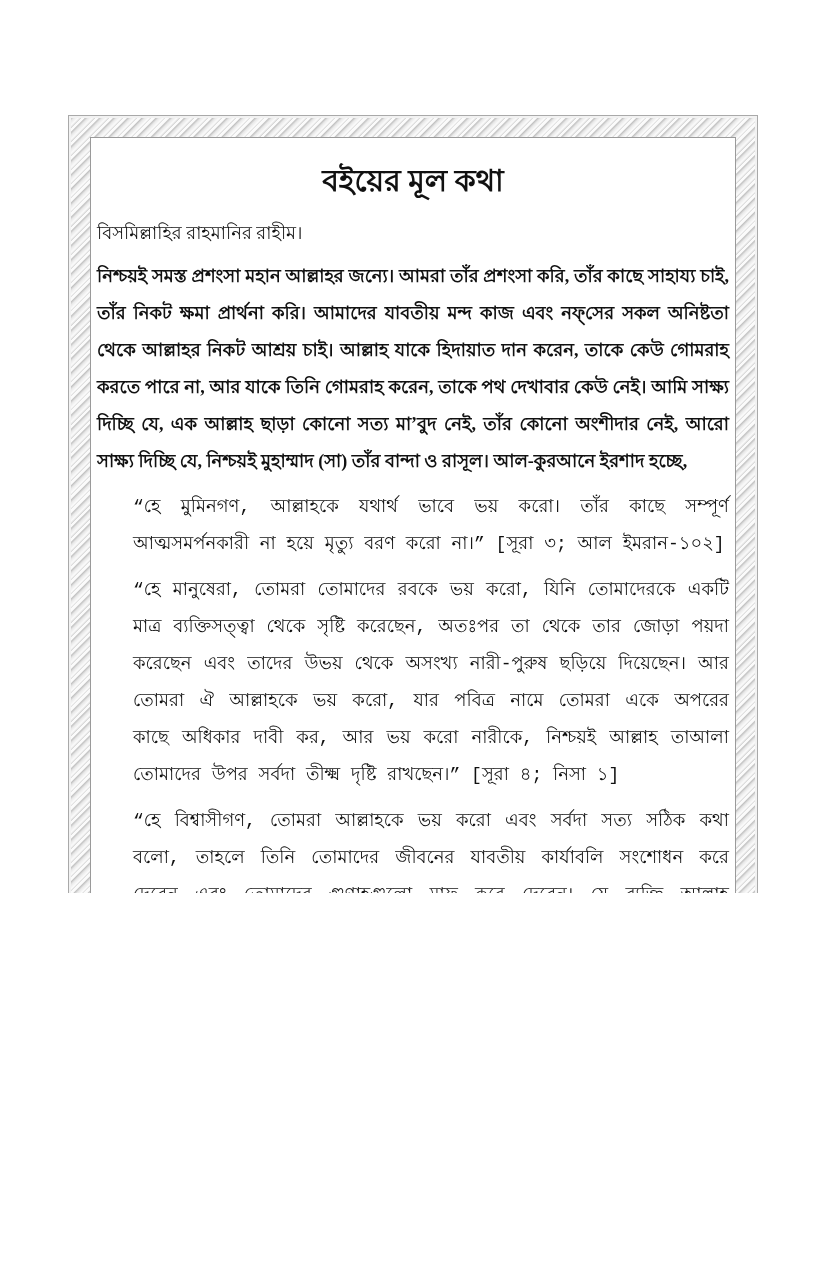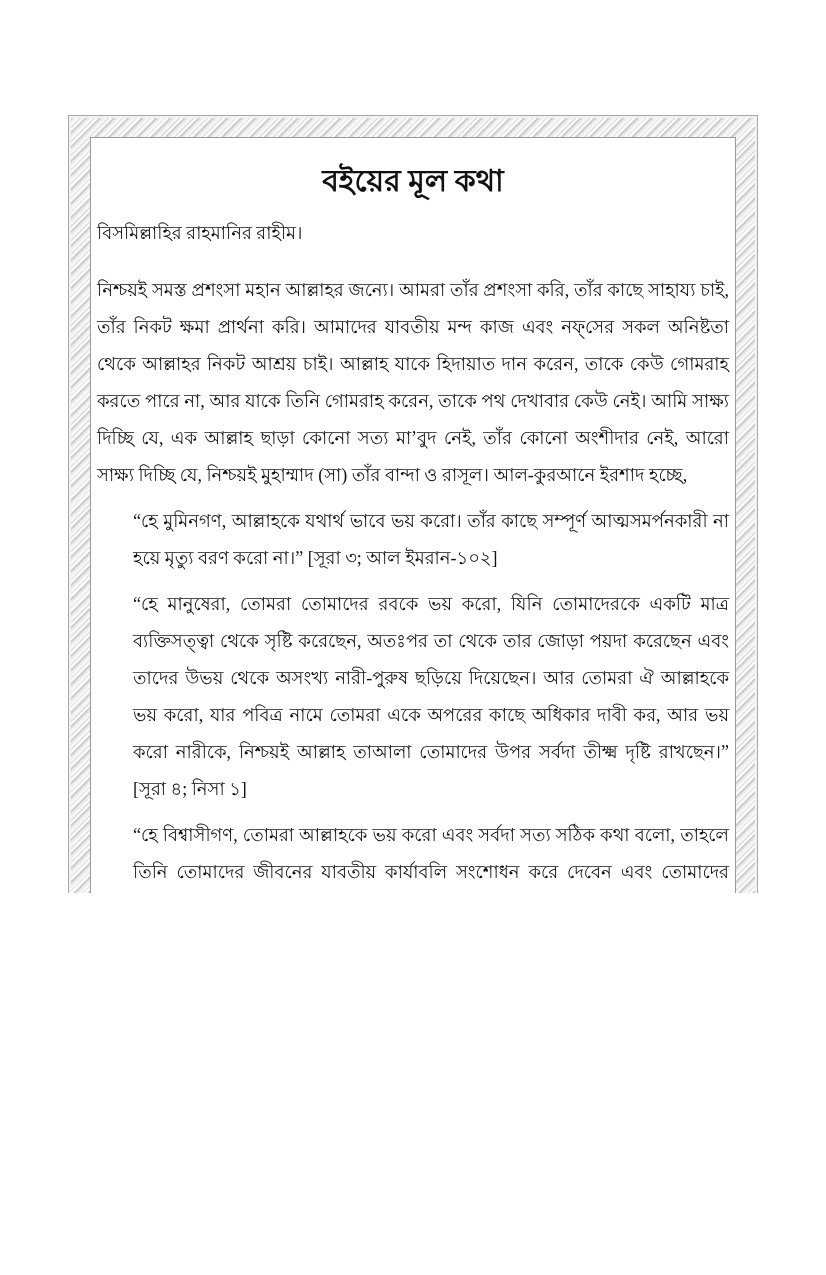--- a/index.html
+++ b/index.html
@@ -66,23 +66,25 @@
     margin: 0 0 7px 0;
   }
   .bismillah {
     text-align: left;
     margin-bottom: 4px;
   }
   .quote-block {
     margin-left: 36px;
     margin-top: 9px;
     margin-bottom: 9px;
+    font-family: Liberation Mono, monospace;
   }
   .para {
-    margin-top: 20px;
+    margin-top: 6px;
+    font-weight: bold;
   }
 </style>
 </head>
 <body>
 
 <div class="page">
 
   <div class="frame">
     <div class="frame-inner"></div>
   </div>

